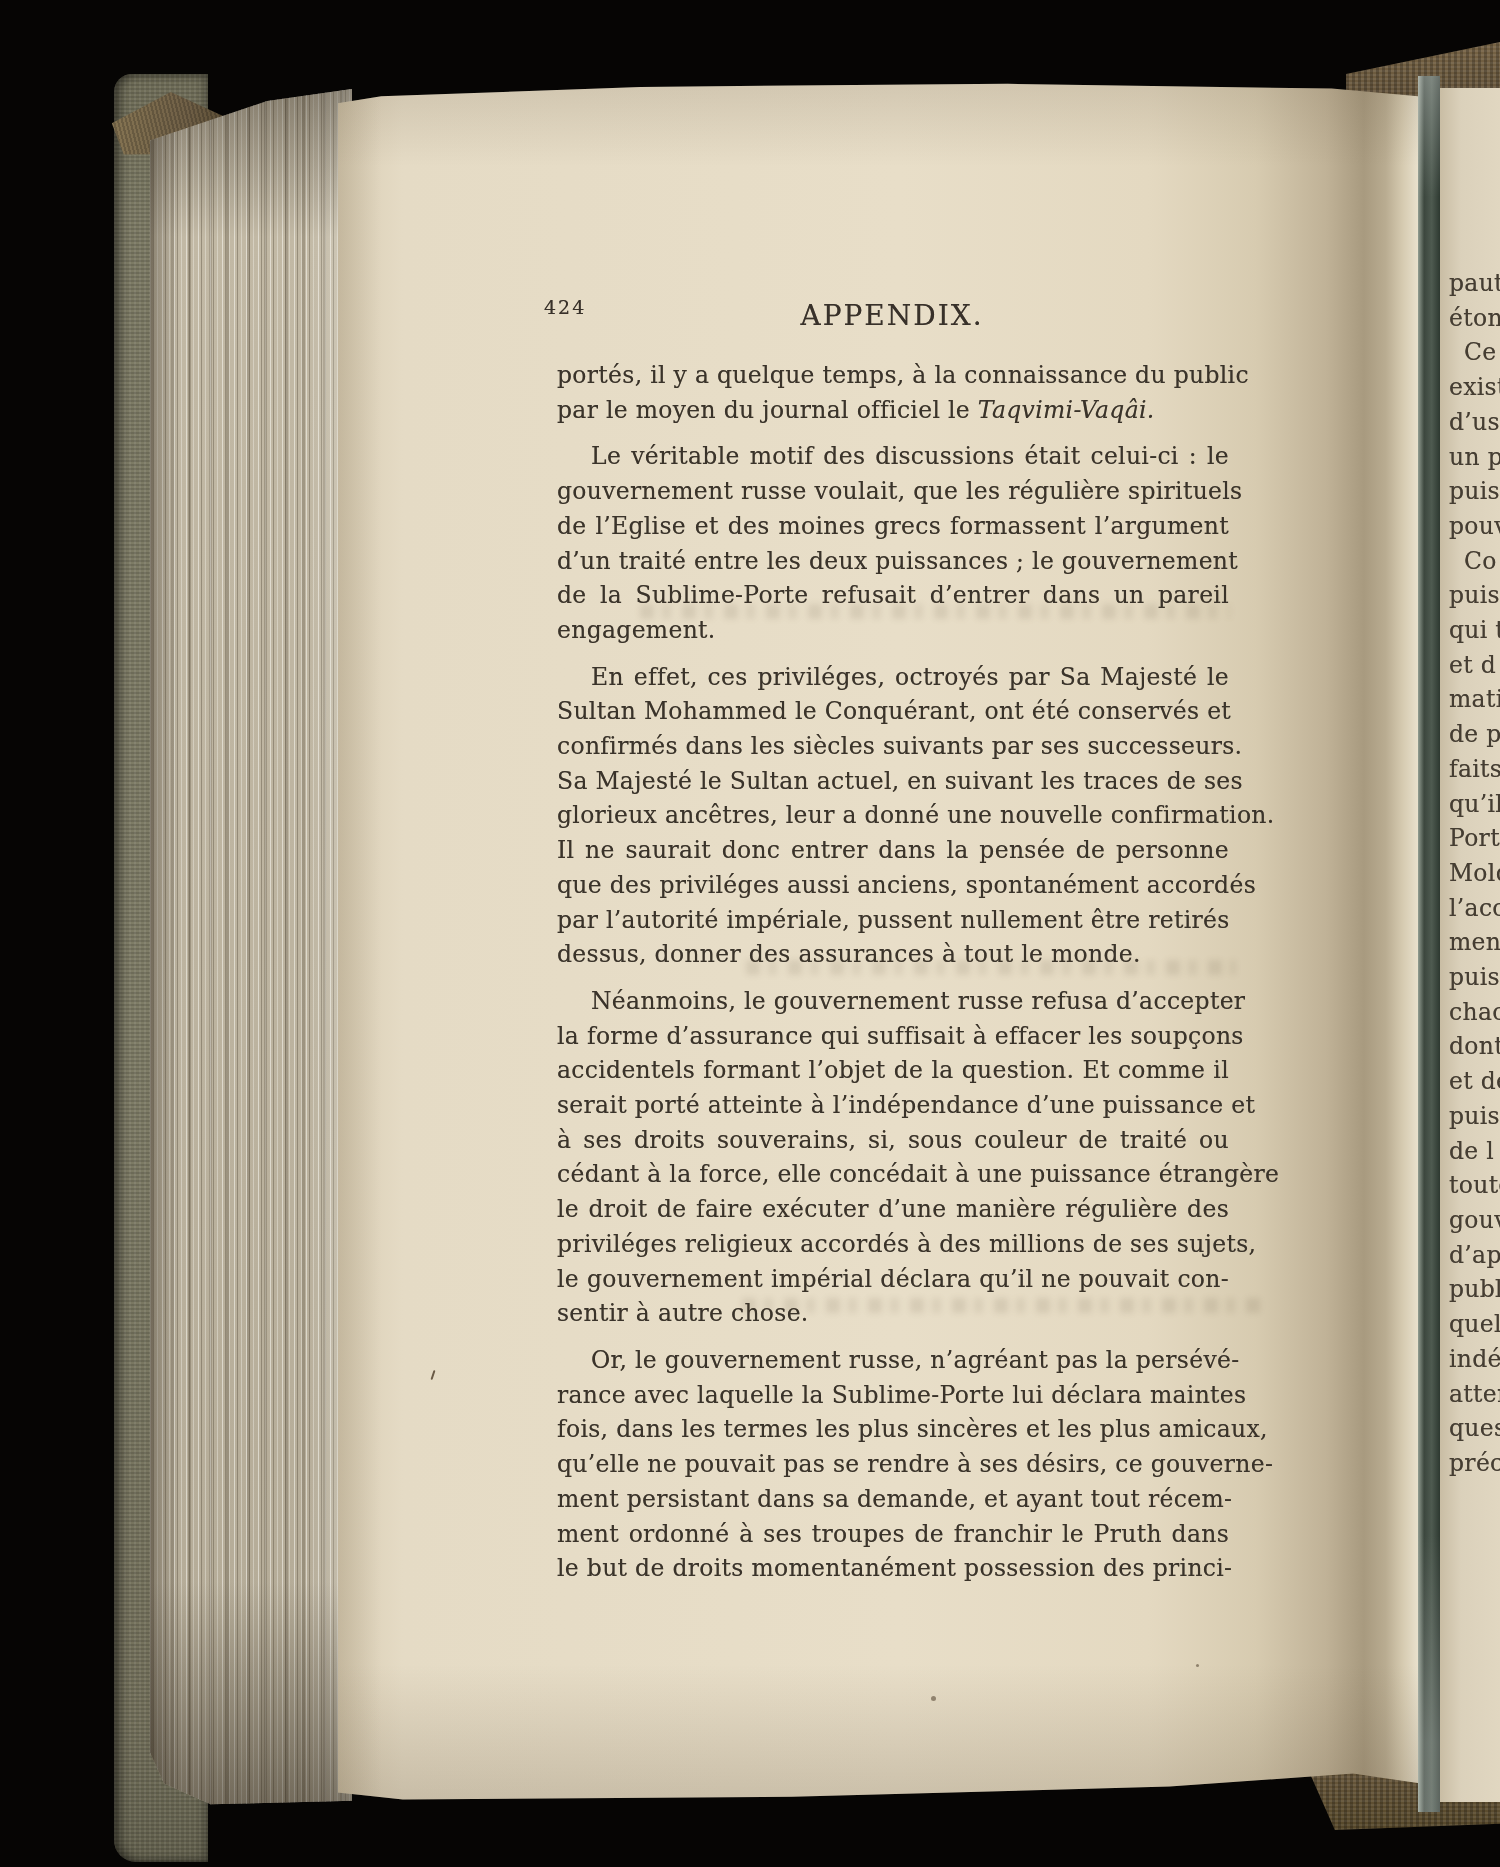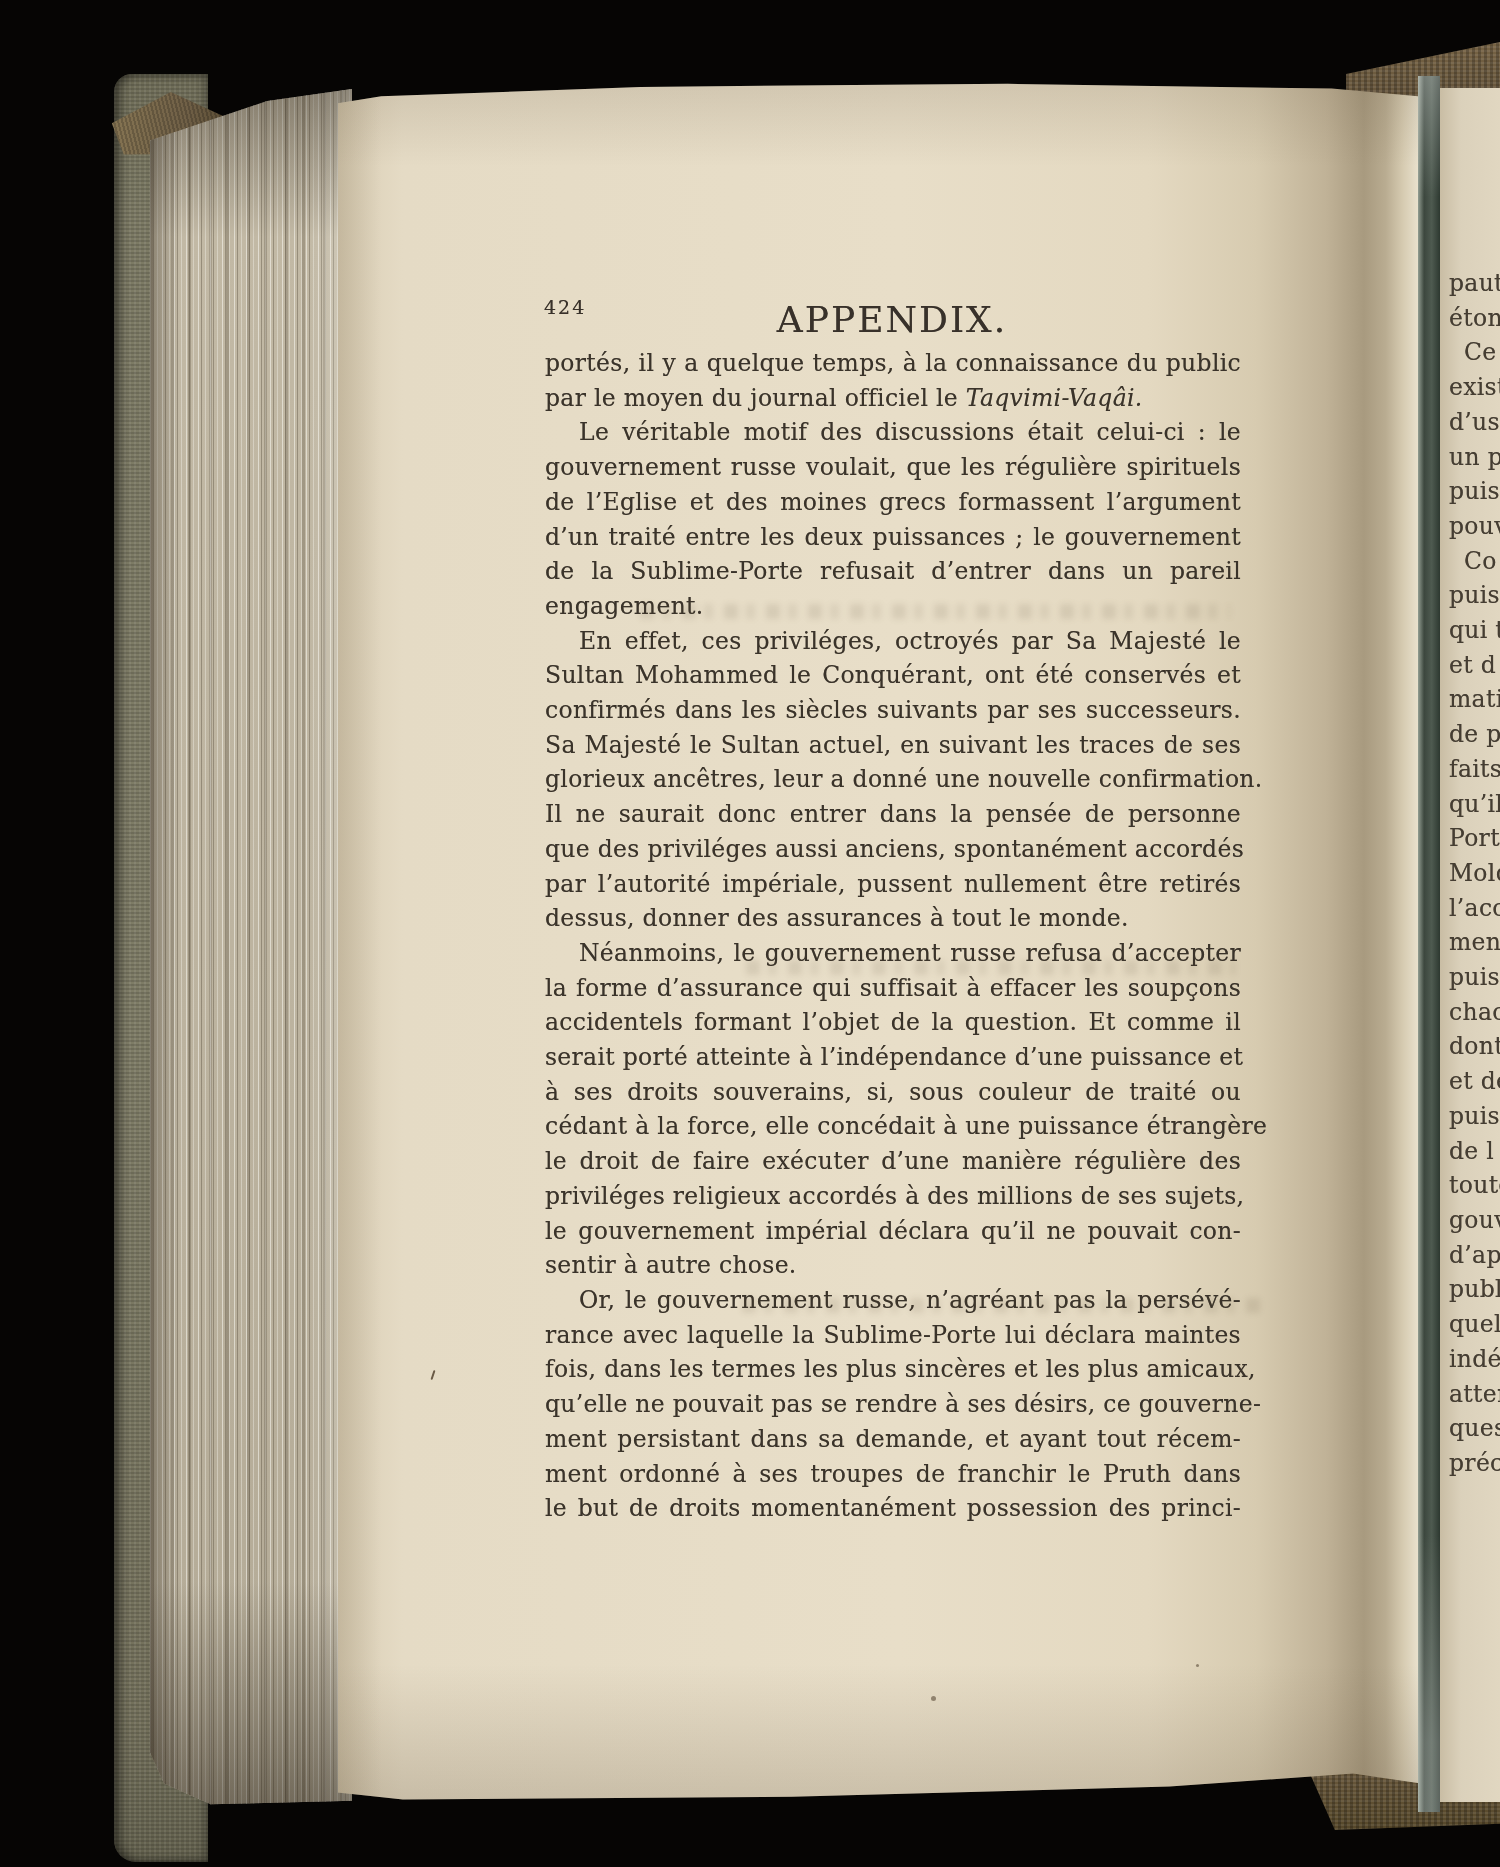--- a/index.html
+++ b/index.html
@@ -42,27 +42,27 @@
            linear-gradient(90deg,#d9cdb4 0%,#e5dbc5 6%,#e8dec8 52%,#e4d9c1 75%,#d7cbb0 85%,#c0b297 91.5%,#a89a7f 95%,#b9ac91 97%,#d6cbb1 98.6%,#e9e1cd 100%);
          clip-path:polygon(0 1.35%, 4% 0.95%, 28% 0.4%, 62% 0.22%, 92% 0.5%, 100% 0.95%,
                            100% 98.9%, 94% 98.35%, 77% 99.1%, 42% 99.7%, 6% 99.85%, 0 99.45%);}
   .main-page .inner-shadow{position:absolute;inset:0;
          background:linear-gradient(90deg, rgba(120,105,78,.22), rgba(0,0,0,0) 4%);}
 
   
   .page-number{position:absolute;left:206px;top:216px;font-size:19px;color:#38312a;
          letter-spacing:2px;text-shadow:0 0 .6px rgba(56,49,40,.6);}
   .page-header{position:absolute;left:404px;top:219px;width:300px;text-align:center;
-         font-size:36px;letter-spacing:2px;color:#38312a;text-shadow:0 0 .6px rgba(56,49,40,.6);}
+         font-size:28px;letter-spacing:2px;color:#38312a;text-shadow:0 0 .6px rgba(56,49,40,.6);}
 
   
   .text-block{position:absolute;left:207px;top:266px;width:696px;color:#3a332a;
          font-size:23.5px;line-height:34.7px;letter-spacing:.3px;
          text-shadow:0 0 .6px rgba(58,51,42,.5);}
-  .para{margin:0;}
+  .para{margin:12px;}
   .line{white-space:nowrap;text-align:justify;text-align-last:justify;}
   .line.end{text-align-last:left;}
   .line.indent{padding-left:34px;}
   .line em{font-style:italic;}
 
   
   .ghost{position:absolute;height:15px;opacity:.4;filter:blur(3px);
          background:repeating-linear-gradient(90deg, rgba(88,74,52,.30) 0 14px, rgba(88,74,52,0) 14px 22px, rgba(88,74,52,.24) 22px 31px, rgba(88,74,52,0) 31px 42px);}
   .g1{left:302px;top:524px;width:590px;}
   .g2{left:408px;top:880px;width:490px;}

